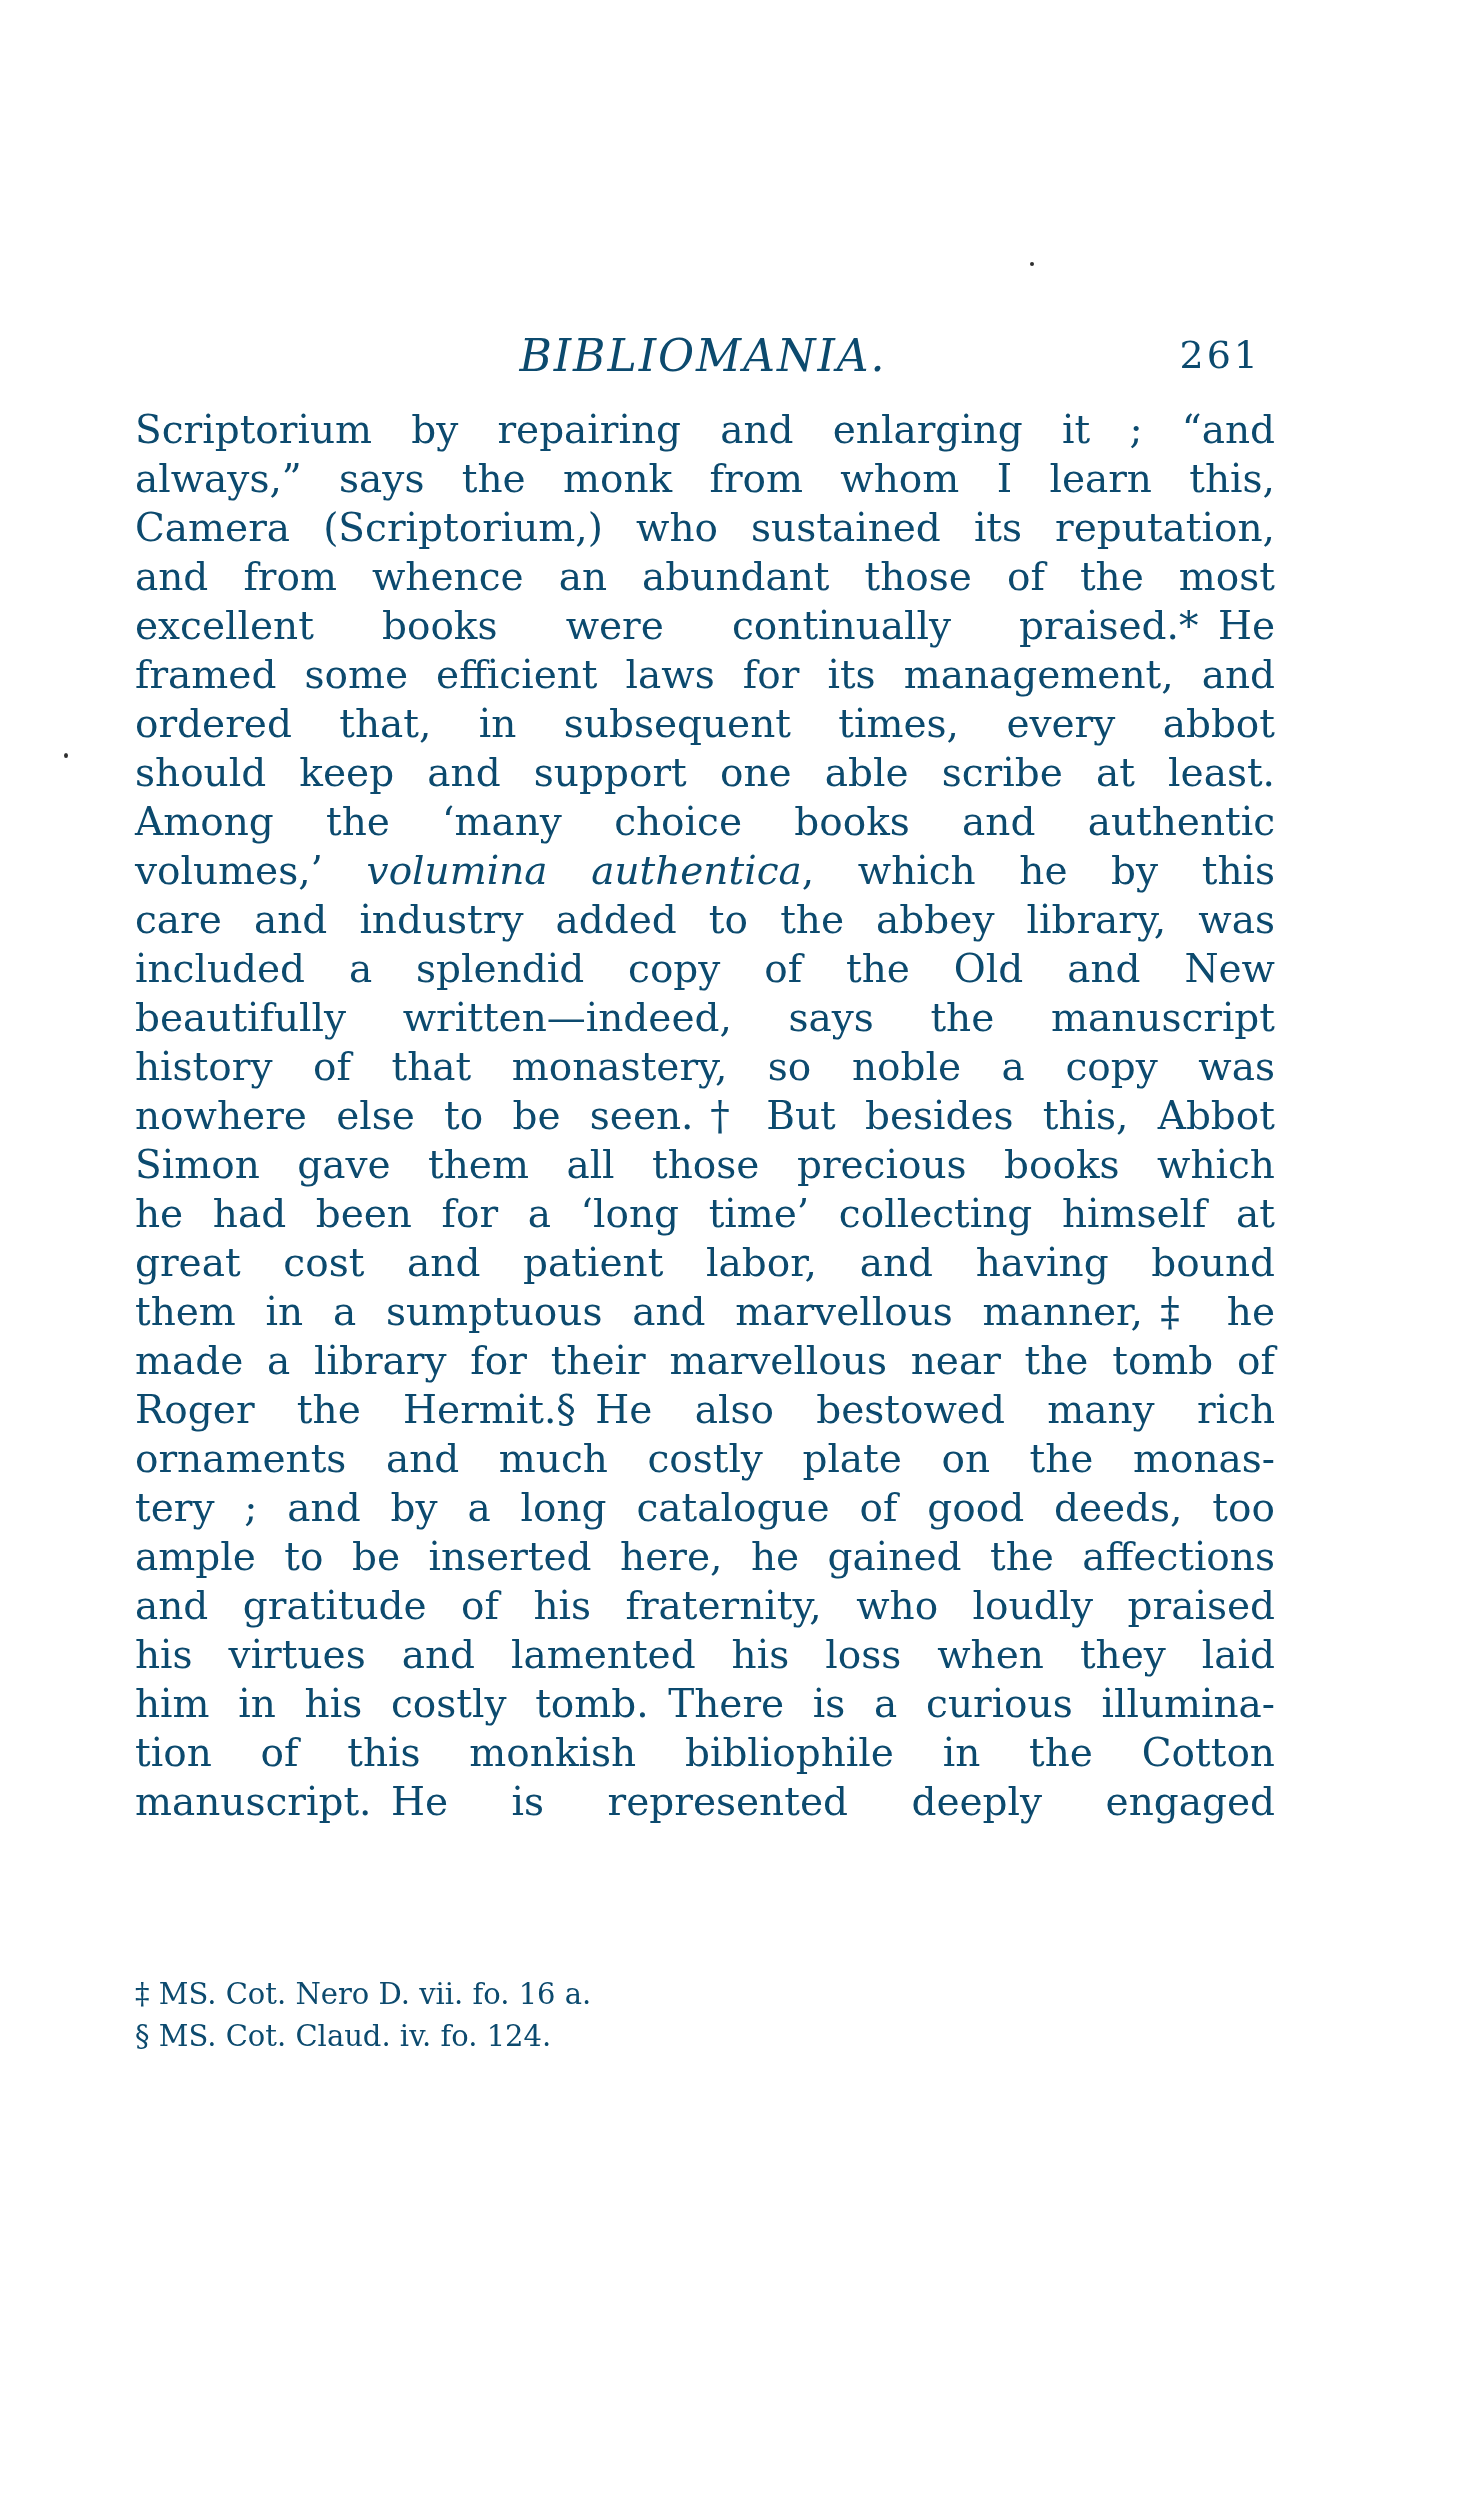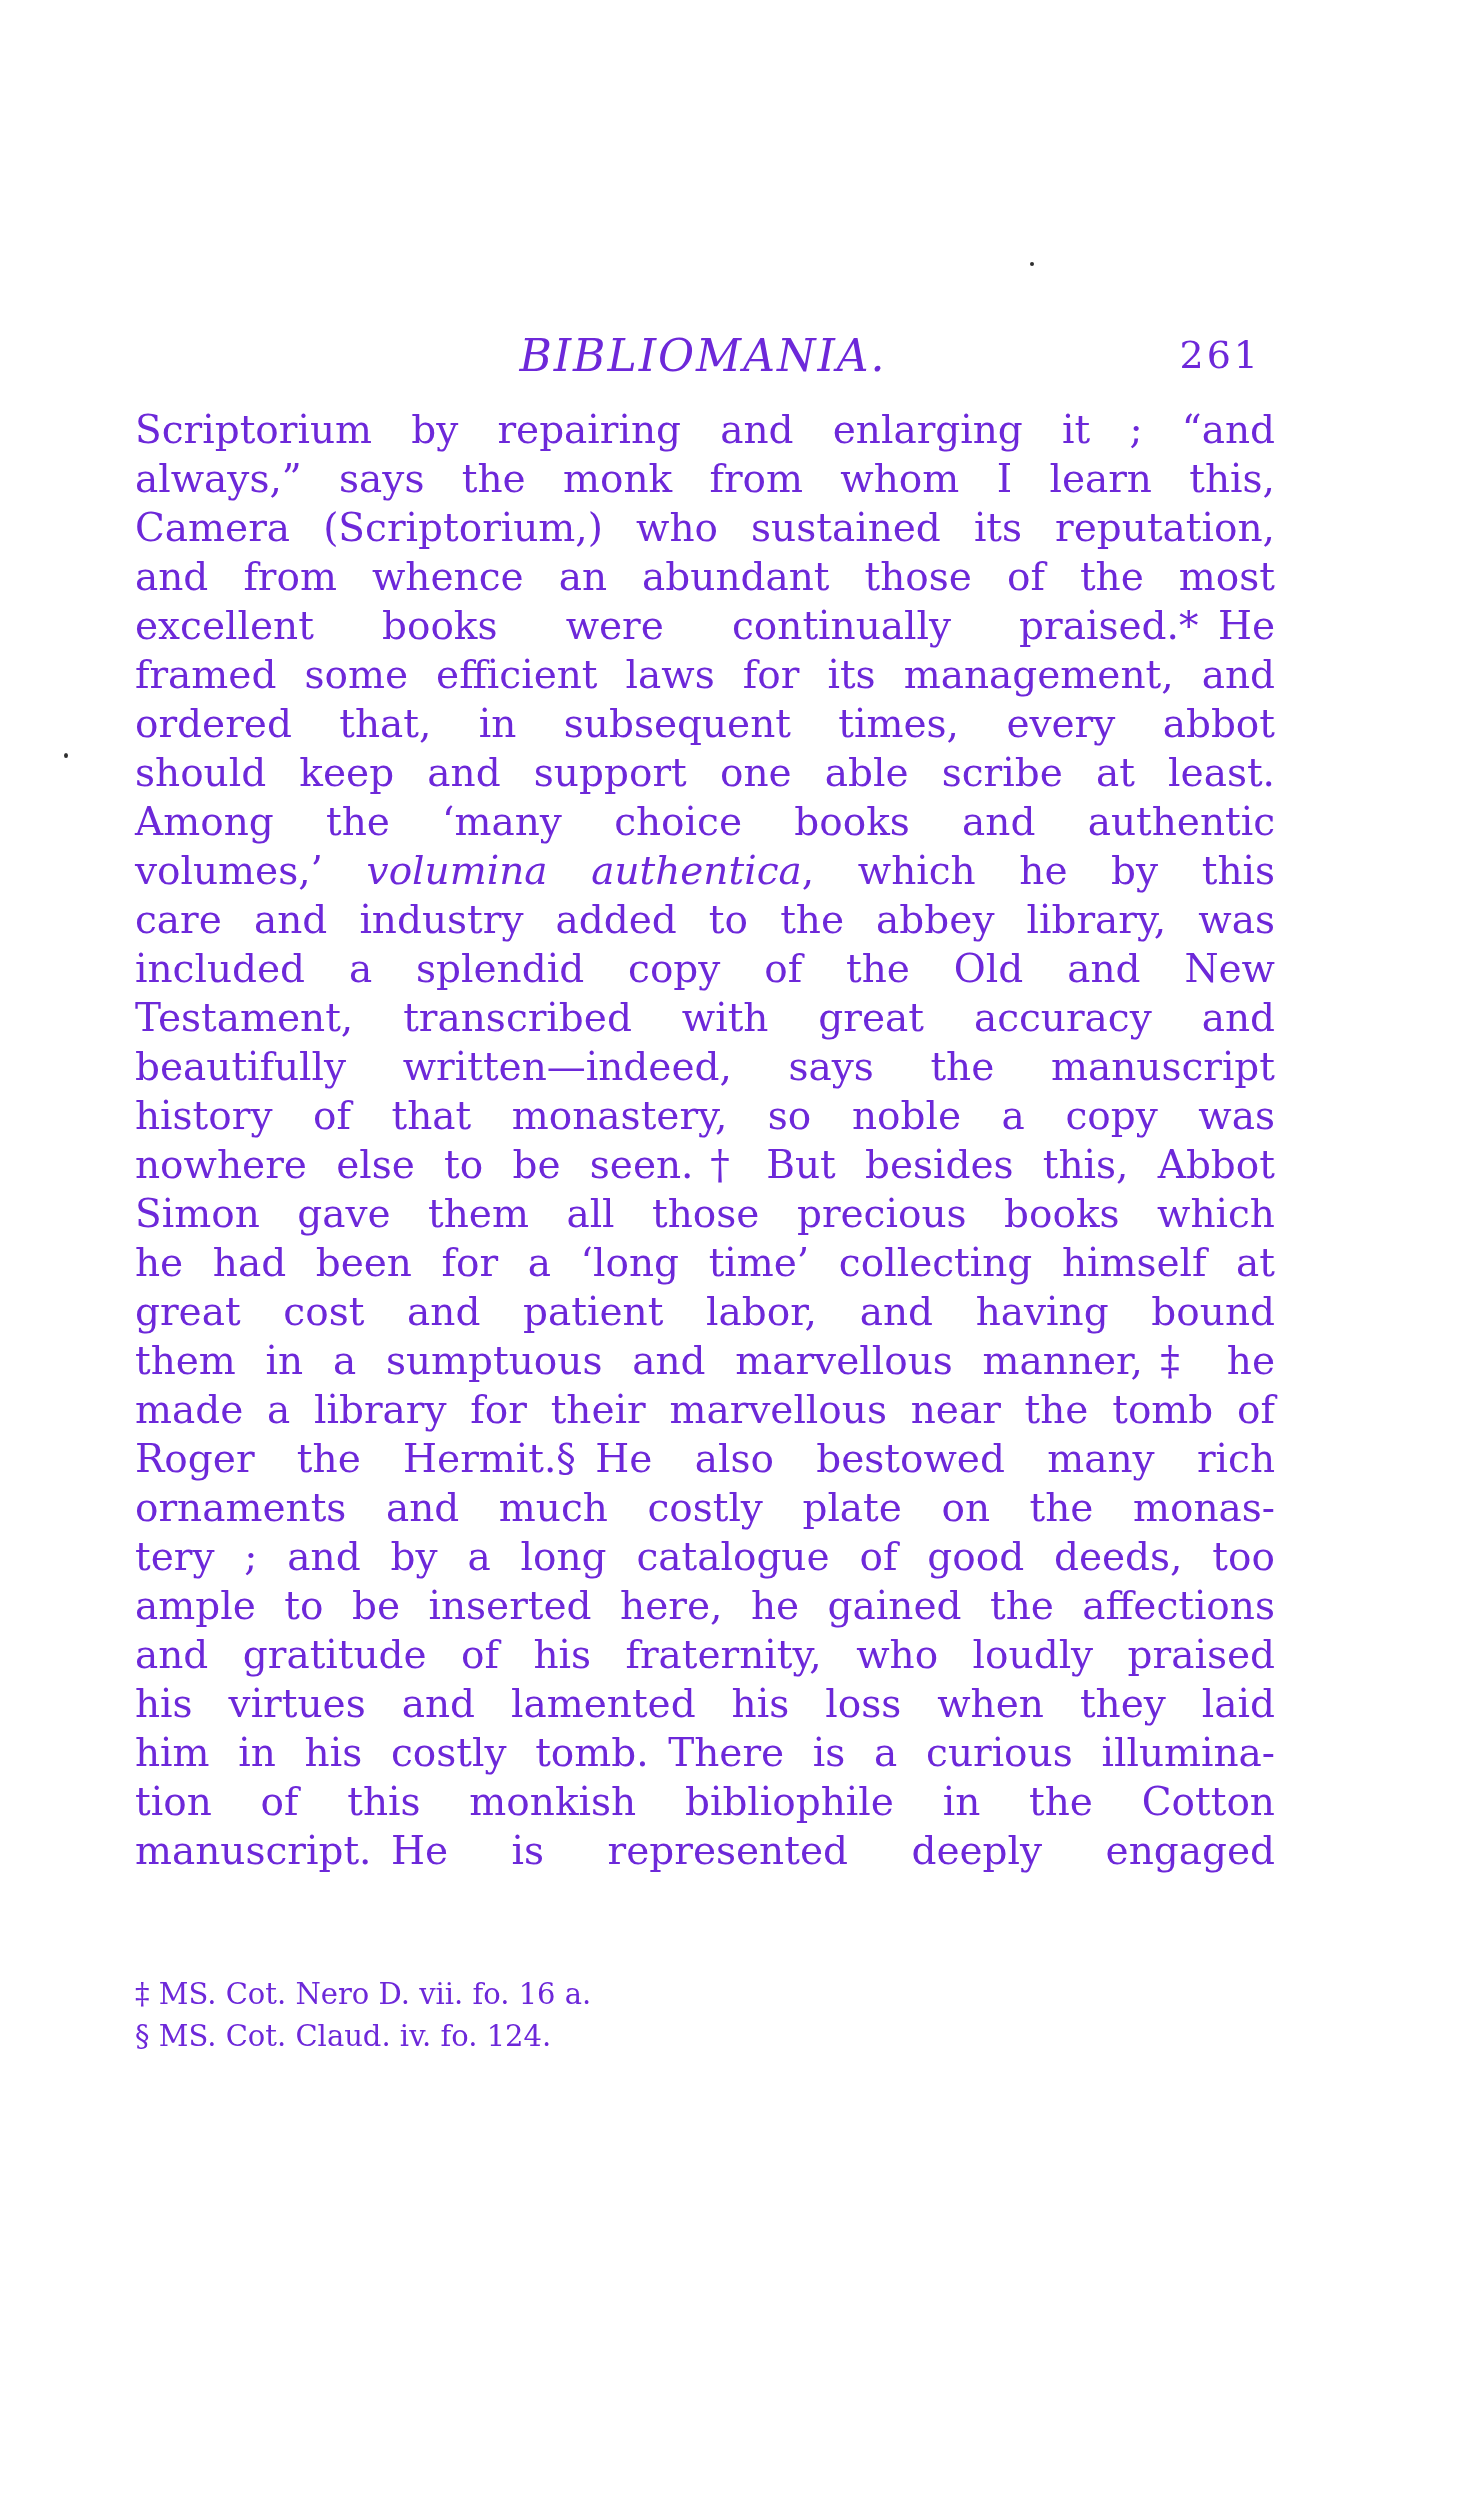--- a/index.html
+++ b/index.html
@@ -1,21 +1,21 @@
 <!DOCTYPE html>
 <html><head>
 <meta charset="utf-8">
 <style>
   html, body { margin: 0; padding: 0; background: #ffffff; }
   .page {
     position: relative;
     width: 1462px;
     height: 2510px;
     background: #ffffff;
-    color: #6d28d9;
+    color: #0c4a6e;
     font-family: "DejaVu Serif", "Liberation Serif", serif;
     overflow: hidden;
   }
   .running-head {
     position: absolute;
     left: 133px;
     top: 330px;
     width: 1140px;
     height: 50px;
   }
@@ -86,21 +86,20 @@
       <div class="line"><span>Camera (Scriptorium,) who sustained its reputation,</span></div>
       <div class="line"><span>and from whence an abundant those of the most</span></div>
       <div class="line"><span>excellent books were continually praised.* He</span></div>
       <div class="line"><span>framed some efficient laws for its management, and</span></div>
       <div class="line"><span>ordered that, in subsequent times, every abbot</span></div>
       <div class="line"><span>should keep and support one able scribe at least.</span></div>
       <div class="line"><span>Among the ‘many choice books and authentic</span></div>
       <div class="line"><span>volumes,’ </span><em>volumina authentica</em><span>, which he by this</span></div>
       <div class="line"><span>care and industry added to the abbey library, was</span></div>
       <div class="line"><span>included a splendid copy of the Old and New</span></div>
-      <div class="line"><span>Testament, transcribed with great accuracy and</span></div>
       <div class="line"><span>beautifully written—indeed, says the manuscript</span></div>
       <div class="line"><span>history of that monastery, so noble a copy was</span></div>
       <div class="line"><span>nowhere else to be seen.† But besides this, Abbot</span></div>
       <div class="line"><span>Simon gave them all those precious books which</span></div>
       <div class="line"><span>he had been for a ‘long time’ collecting himself at</span></div>
       <div class="line"><span>great cost and patient labor, and having bound</span></div>
       <div class="line"><span>them in a sumptuous and marvellous manner,‡ he</span></div>
       <div class="line"><span>made a library for their marvellous near the tomb of</span></div>
       <div class="line"><span>Roger the Hermit.§ He also bestowed many rich</span></div>
       <div class="line"><span>ornaments and much costly plate on the monas-</span></div>

